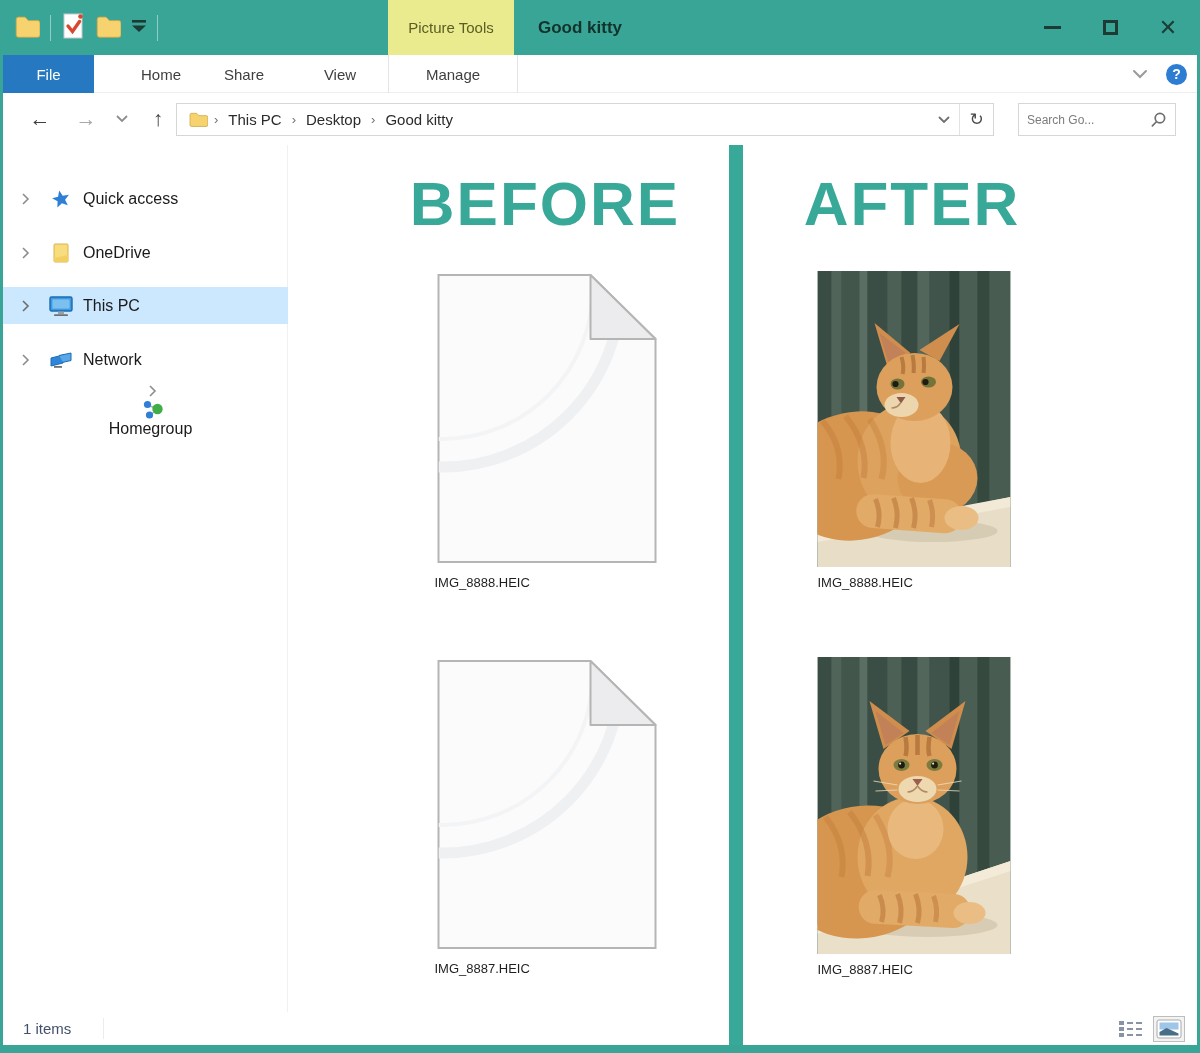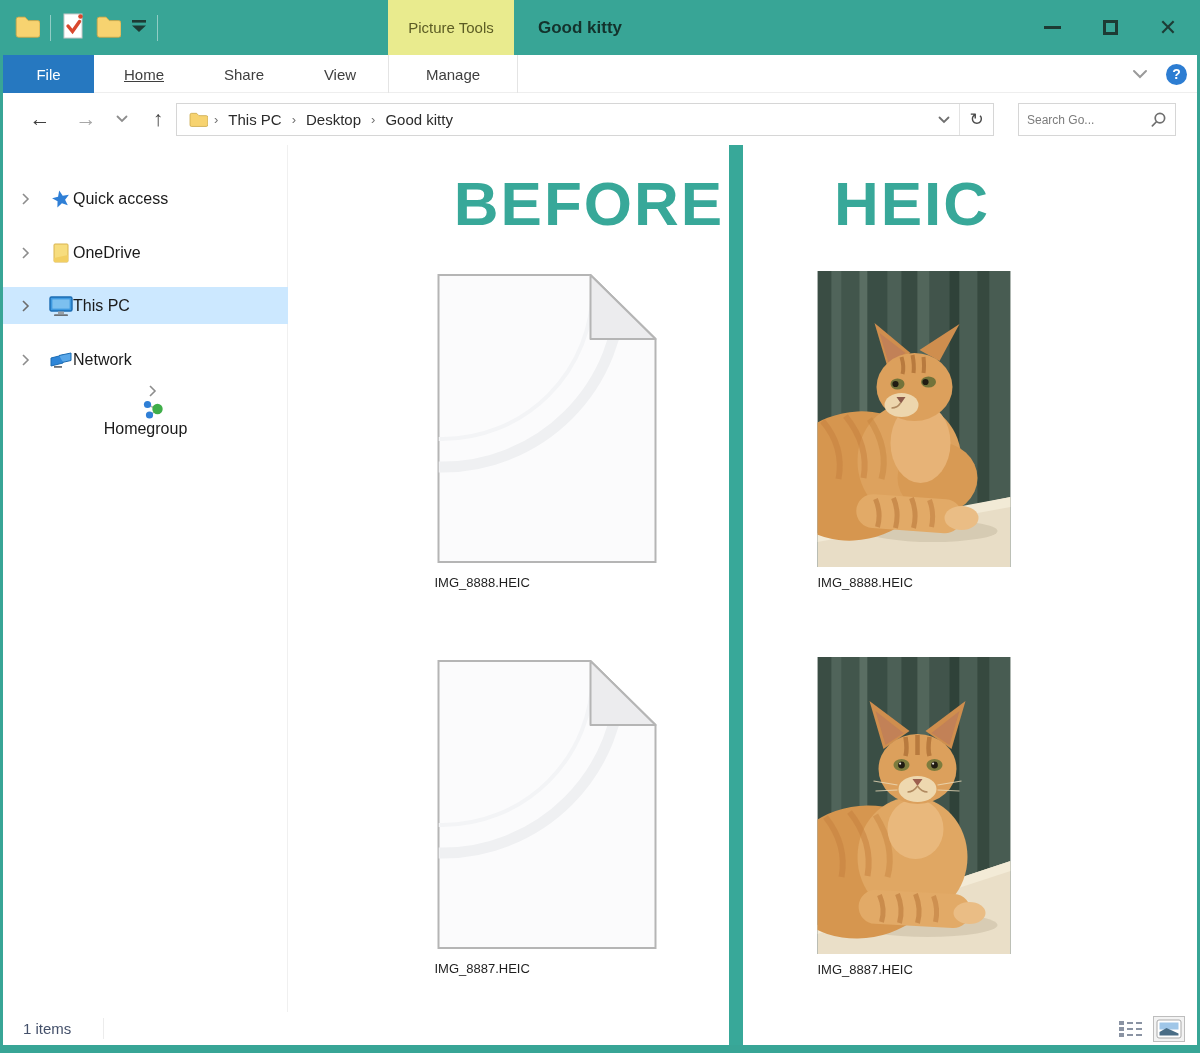--- a/index.html
+++ b/index.html
@@ -21,21 +21,21 @@
   .glyph-min { width:17px; height:0; border-top:3px solid #1d3b34; }
   .glyph-max { width:15px; height:15px; border:3px solid #1d3b34; }
   .glyph-close { font-size:22px; color:#1d3b34; line-height:1; }
 
   
   .tabrow { position:absolute; left:3px; top:55px; width:1194px; height:38px; background:#fff;
             border-bottom:1px solid #eee; }
   .tab { position:absolute; top:0; height:38px; display:flex; align-items:center; justify-content:center;
          font-size:15px; color:#3f3f3f; }
   .tab-file { left:0; width:91px; background:#2678c0; color:#fff; }
-  .tab-home  { left:91px;  width:100px;text-decoration:underline; }
+  .tab-home  { left:108px;  width:100px; }
   .tab-share { left:191px; width:100px; }
   .tab-view  { left:291px; width:92px;  }
   .manage-wrap { position:absolute; left:385px; top:0; width:130px; height:38px;
                  border-left:1px solid #e4e4e4; border-right:1px solid #e4e4e4;
                  display:flex; align-items:center; justify-content:center;
                  font-size:15px; color:#3f3f3f; }
   .ribbon-right { position:absolute; right:10px; top:0; height:38px; display:flex; align-items:center; gap:18px; }
   .help-circle { width:21px; height:21px; border-radius:50%; background:#2d7dd2; color:#fff;
                  font-size:14px; font-weight:700; display:flex; align-items:center; justify-content:center; }
 
@@ -57,21 +57,21 @@
                       font-family:"Liberation Sans", sans-serif; }
   .search-box input::placeholder { color:#7c7c7c; }
 
   
   .content { position:absolute; left:3px; top:145px; width:1194px; height:867px; background:#fff; }
   .sidebar { position:absolute; left:0; top:0; width:285px; height:867px; border-right:1px solid #f0f0f0; }
   .side-item { position:absolute; left:0; width:285px; height:37px; display:flex; align-items:center; }
   .side-item.selected { background:#cce8ff; }
   .side-expander { width:14px; margin-left:18px; display:flex; align-items:center; }
   .side-icon { width:24px; height:22px; margin-left:14px; display:flex; align-items:center; justify-content:center; }
-  .side-label { font-size:16px; color:#1a1a1a; }
+  .side-label { margin-left:10px; font-size:16px; color:#1a1a1a; }
 
   .divider { position:absolute; left:729px; top:145px; width:14px; height:900px; background:#38a899; z-index:6; }
 
   .col-heading { position:absolute; top:168px; transform:translateX(-50%);
                  font-size:62px; font-weight:800; letter-spacing:2px; color:#38a899; }
   .file-card { position:absolute; transform:translateX(-50%); display:flex; flex-direction:column;
                }
   .file-label { font-size:13px; color:#1f1f1f; margin-top:9px; }
   .photo-label { font-size:13px; color:#1f1f1f; margin-top:8px; }
 
@@ -277,21 +277,21 @@
               <circle cx="7.5" cy="17" r="3.6" fill="#2f7fd6"></circle>
             </svg>
         </span>
         <span class="side-label">Homegroup</span>
       </div>
     </div>
   </div>
 
   <div class="divider"></div>
 
-  <div class="col-heading" style="left:545px;margin-left:44px;">BEFORE</div>
+  <div class="col-heading" style="left:545px;">BEFORE</div>
 
   <div class="file-card" style="left:547px; top:271px;">
     <svg width="225" height="295" viewBox="0 0 225 295">
       <defs>
           <clipPath id="pgA">
             <path d="M4,4 H156 L221,68 V291 H4 Z"></path>
           </clipPath>
         </defs>
       <path d="M4,4 H156 L221,68 V291 H4 Z" fill="#fbfbfc" stroke="#b5b5b5" stroke-width="2"></path>
       <g clip-path="url(#pgA)">
@@ -313,21 +313,21 @@
       <path d="M4,4 H156 L221,68 V291 H4 Z" fill="#fbfbfc" stroke="#b5b5b5" stroke-width="2"></path>
       <g clip-path="url(#pgB)">
         <circle cx="8" cy="18" r="178" fill="none" stroke="#eff0f2" stroke-width="11"></circle>
         <circle cx="8" cy="18" r="150" fill="none" stroke="#f3f4f6" stroke-width="4"></circle>
       </g>
       <path d="M156,4 L221,68 H156 Z" fill="#ececee" stroke="#b5b5b5" stroke-width="2" stroke-linejoin="round"></path>
     </svg>
     <div class="file-label">IMG_8887.HEIC</div>
   </div>
 
-  <div class="col-heading" style="left:912px;">HEIC</div>
+  <div class="col-heading" style="left:912px;">AFTER</div>
 
   <div class="file-card" style="left:914px; top:271px;">
     <svg width="193" height="296" viewBox="0 0 193 296">
       <rect width="193" height="296" fill="#44584e"></rect>
       <g>
         <rect x="0" width="14" height="296" fill="#3a4d44"></rect>
           <rect x="14" width="10" height="296" fill="#50645a"></rect>
         <rect x="24" width="18" height="296" fill="#42564c"></rect>
           <rect x="42" width="8" height="296" fill="#5a6e63"></rect>
         <rect x="50" width="20" height="296" fill="#3a4e45"></rect>

